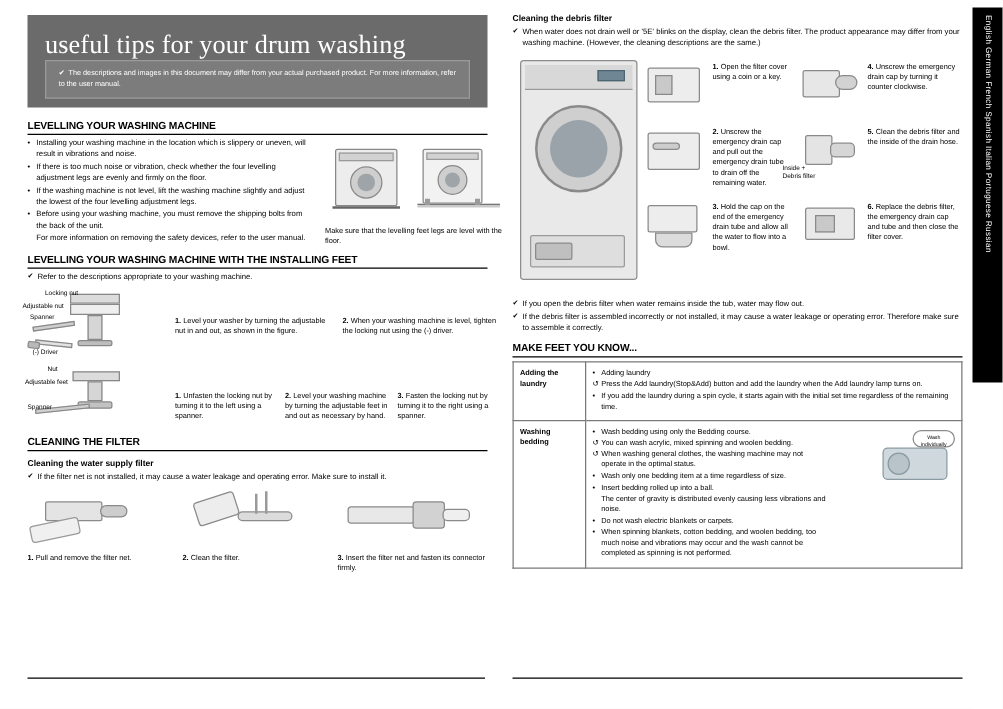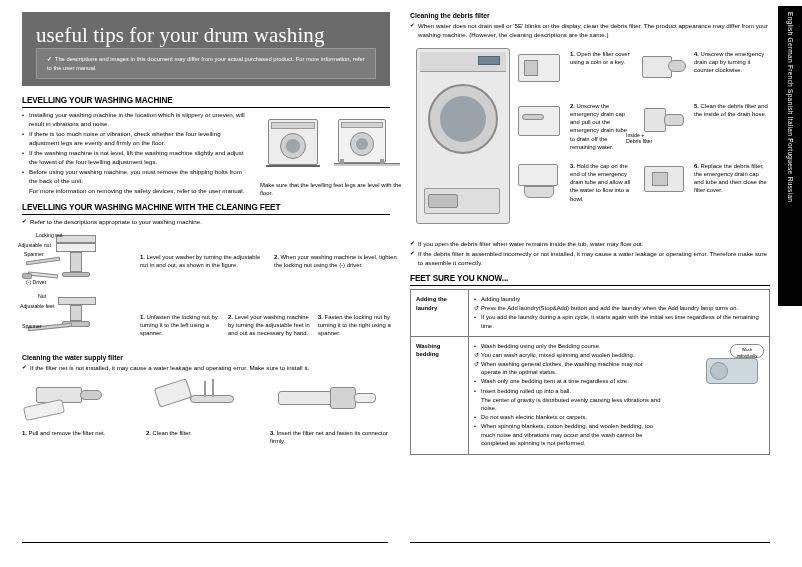--- a/index.html
+++ b/index.html
@@ -240,21 +240,21 @@
           <div class="panel-strip" style="left:7px;top:3px;width:42px;height:6px;"></div>
           <div class="drum-door" style="left:16px;top:13px;width:24px;height:24px;"></div>
           <div style="position:absolute;left:0;top:44px;width:66px;height:3px;background:#c9c9c9;border-top:0.7px solid #777;"></div>
           <div style="position:absolute;left:6px;top:40px;width:4px;height:5px;background:#9a9a9a;"></div>
           <div style="position:absolute;left:46px;top:40px;width:4px;height:5px;background:#9a9a9a;"></div>
         </div>
       </div>
       <div class="cap" style="position:absolute; left:238px; top:70px; width:148px;">Make sure that the levelling feet legs are level with the floor.</div>
     </div>
 
-    <h2 class="sec" style="margin-top:4px;">LEVELLING YOUR WASHING MACHINE WITH THE CLEANING FEET</h2>
+    <h2 class="sec" style="margin-top:4px;">LEVELLING YOUR WASHING MACHINE WITH THE INSTALLING FEET</h2>
     <div class="chkline">Refer to the descriptions appropriate to your washing machine.</div>
 
     <div style="position:relative; height:62px; margin-top:2px;">
       <div class="fig-plain" style="position:absolute;left:0;top:0;width:112px;height:58px;">
         <div style="position:absolute;left:34px;top:6px;width:40px;height:8px;background:#dcdcdc;border:0.6px solid #888;"></div>
         <div style="position:absolute;left:34px;top:14px;width:40px;height:9px;background:#efefef;border:0.6px solid #888;"></div>
         <div style="position:absolute;left:48px;top:23px;width:12px;height:20px;background:#d6d6d6;border:0.6px solid #888;"></div>
         <div style="position:absolute;left:40px;top:43px;width:28px;height:5px;background:#bdbdbd;border:0.6px solid #888;border-radius:2px;"></div>
 
         <div style="position:absolute;left:4px;top:30px;width:34px;height:4px;background:#cfcfcf;border:0.6px solid #888;transform:rotate(-8deg);"></div>
@@ -294,20 +294,21 @@
       <div class="cap" style="position:absolute;left:206px;top:22px;width:84px;">
         <span class="capnum">2.</span>
         <span>Level your washing machine by turning the adjustable feet in and out as necessary by hand.</span>
       </div>
       <div class="cap" style="position:absolute;left:296px;top:22px;width:88px;">
         <span class="capnum">3.</span>
         <span>Fasten the locking nut by turning it to the right using a spanner.</span>
       </div>
     </div>
 
+    <h2 class="sec" style="margin-top:2px;">CLEANING THE FILTER</h2>
     <h3 class="sub">Cleaning the water supply filter</h3>
     <div class="chkline">If the filter net is not installed, it may cause a water leakage and operating error. Make sure to install it.</div>
 
     <div style="position:relative;height:72px;margin-top:4px;">
       <div class="fig-plain" style="position:absolute;left:0;top:0;width:112px;height:48px;">
         <div style="position:absolute;left:14px;top:10px;width:46px;height:16px;background:#e4e4e4;border:0.6px solid #8a8a8a;border-radius:2px;"></div>
         <div style="position:absolute;left:58px;top:13px;width:22px;height:10px;background:#cdcdcd;border:0.6px solid #8a8a8a;border-radius:5px;"></div>
         <div style="position:absolute;left:2px;top:26px;width:40px;height:14px;background:#f0f0f0;border:0.6px solid #9a9a9a;border-radius:3px;transform:rotate(-12deg);"></div>
       </div>
       <div class="fig-plain" style="position:absolute;left:124px;top:0;width:112px;height:48px;">
@@ -408,21 +409,21 @@
       </div>
       <div class="cap" style="position:absolute;left:284px;top:118px;width:74px;">
         <span class="capnum">6.</span>
         <span>Replace the debris filter, the emergency drain cap and tube and then close the filter cover.</span>
       </div>
     </div>
 
     <div class="chkline">If you open the debris filter when water remains inside the tub, water may flow out.</div>
     <div class="chkline">If the debris filter is assembled incorrectly or not installed, it may cause a water leakage or operating error. Therefore make sure to assemble it correctly.</div>
 
-    <h2 class="sec" style="margin-top:6px;">FEET SURE YOU KNOW...</h2>
+    <h2 class="sec" style="margin-top:6px;">MAKE FEET YOU KNOW...</h2>
 
     <table class="mst">
       <tbody>
           <tr>
         <td class="lbl">Adding the laundry</td>
         <td>
           <ul class="sub-bul">
             <li>Adding laundry</li>
             <li class="arrow">Press the Add laundry(Stop&amp;Add) button and add the laundry when the Add laundry lamp turns on.</li>
             <li>If you add the laundry during a spin cycle, it starts again with the initial set time regardless of the remaining time.</li>

